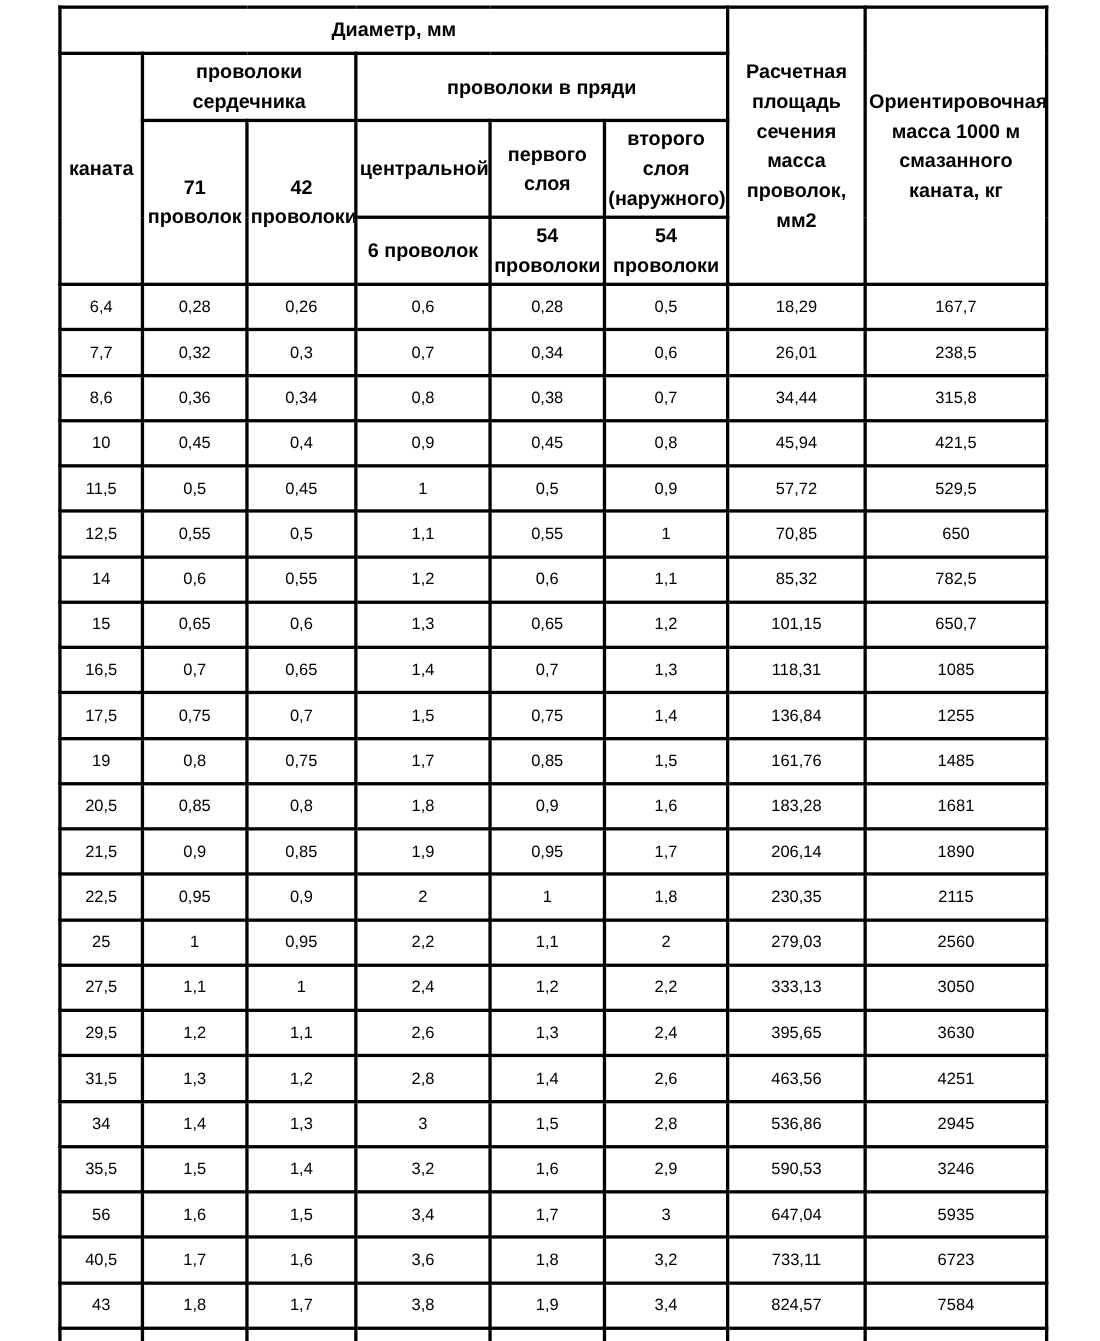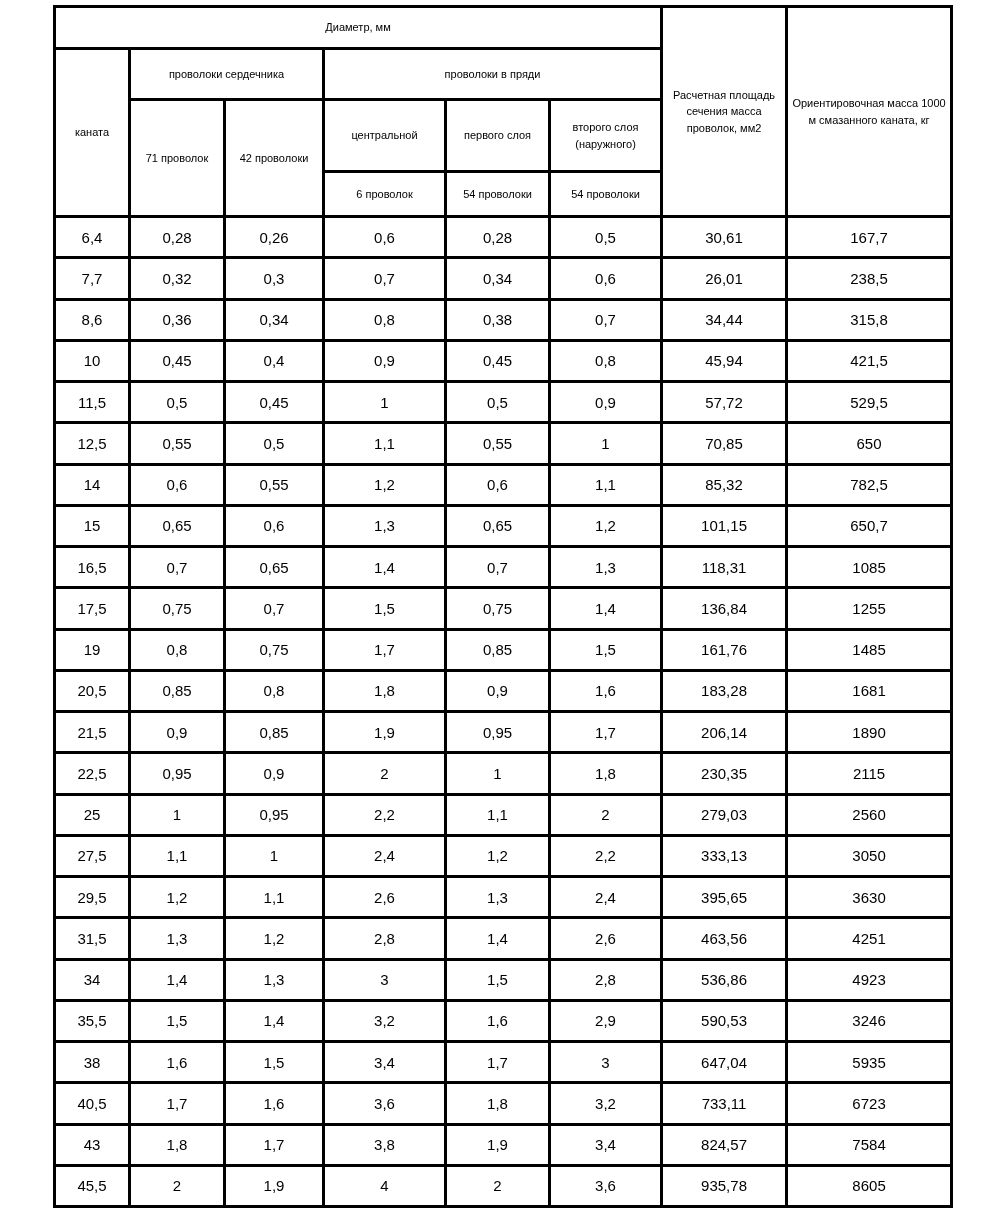--- a/index.html
+++ b/index.html
@@ -19,22 +19,22 @@
     background: #ffffff;
   }
   table.spec th,
   table.spec td {
     border: 3px solid #000000;
     text-align: center;
     vertical-align: middle;
     overflow: hidden;
   }
   table.spec th {
-    font-weight: normal;
-    font-size: 11px;
+    font-weight: bold;
+    font-size: 18px;
     line-height: 1.5;
     padding: 2px 2px;
   }
   table.spec td {
     font-weight: normal;
     font-size: 15px;
     padding: 0 4px;
   }
   tr.hrow-1 { height: 42px; }
   tr.hrow-2 { height: 51px; }
@@ -82,21 +82,21 @@
     </tr>
   </thead>
   <tbody>
       <tr>
         <td>6,4</td>
         <td>0,28</td>
         <td>0,26</td>
         <td>0,6</td>
         <td>0,28</td>
         <td>0,5</td>
-        <td>30,61</td>
+        <td>18,29</td>
         <td>167,7</td>
       </tr>
       <tr>
         <td>7,7</td>
         <td>0,32</td>
         <td>0,3</td>
         <td>0,7</td>
         <td>0,34</td>
         <td>0,6</td>
         <td>26,01</td>
@@ -263,34 +263,34 @@
         <td>4251</td>
       </tr>
       <tr>
         <td>34</td>
         <td>1,4</td>
         <td>1,3</td>
         <td>3</td>
         <td>1,5</td>
         <td>2,8</td>
         <td>536,86</td>
-        <td>4923</td>
+        <td>2945</td>
       </tr>
       <tr>
         <td>35,5</td>
         <td>1,5</td>
         <td>1,4</td>
         <td>3,2</td>
         <td>1,6</td>
         <td>2,9</td>
         <td>590,53</td>
         <td>3246</td>
       </tr>
       <tr>
-        <td>38</td>
+        <td>56</td>
         <td>1,6</td>
         <td>1,5</td>
         <td>3,4</td>
         <td>1,7</td>
         <td>3</td>
         <td>647,04</td>
         <td>5935</td>
       </tr>
       <tr>
         <td>40,5</td>

